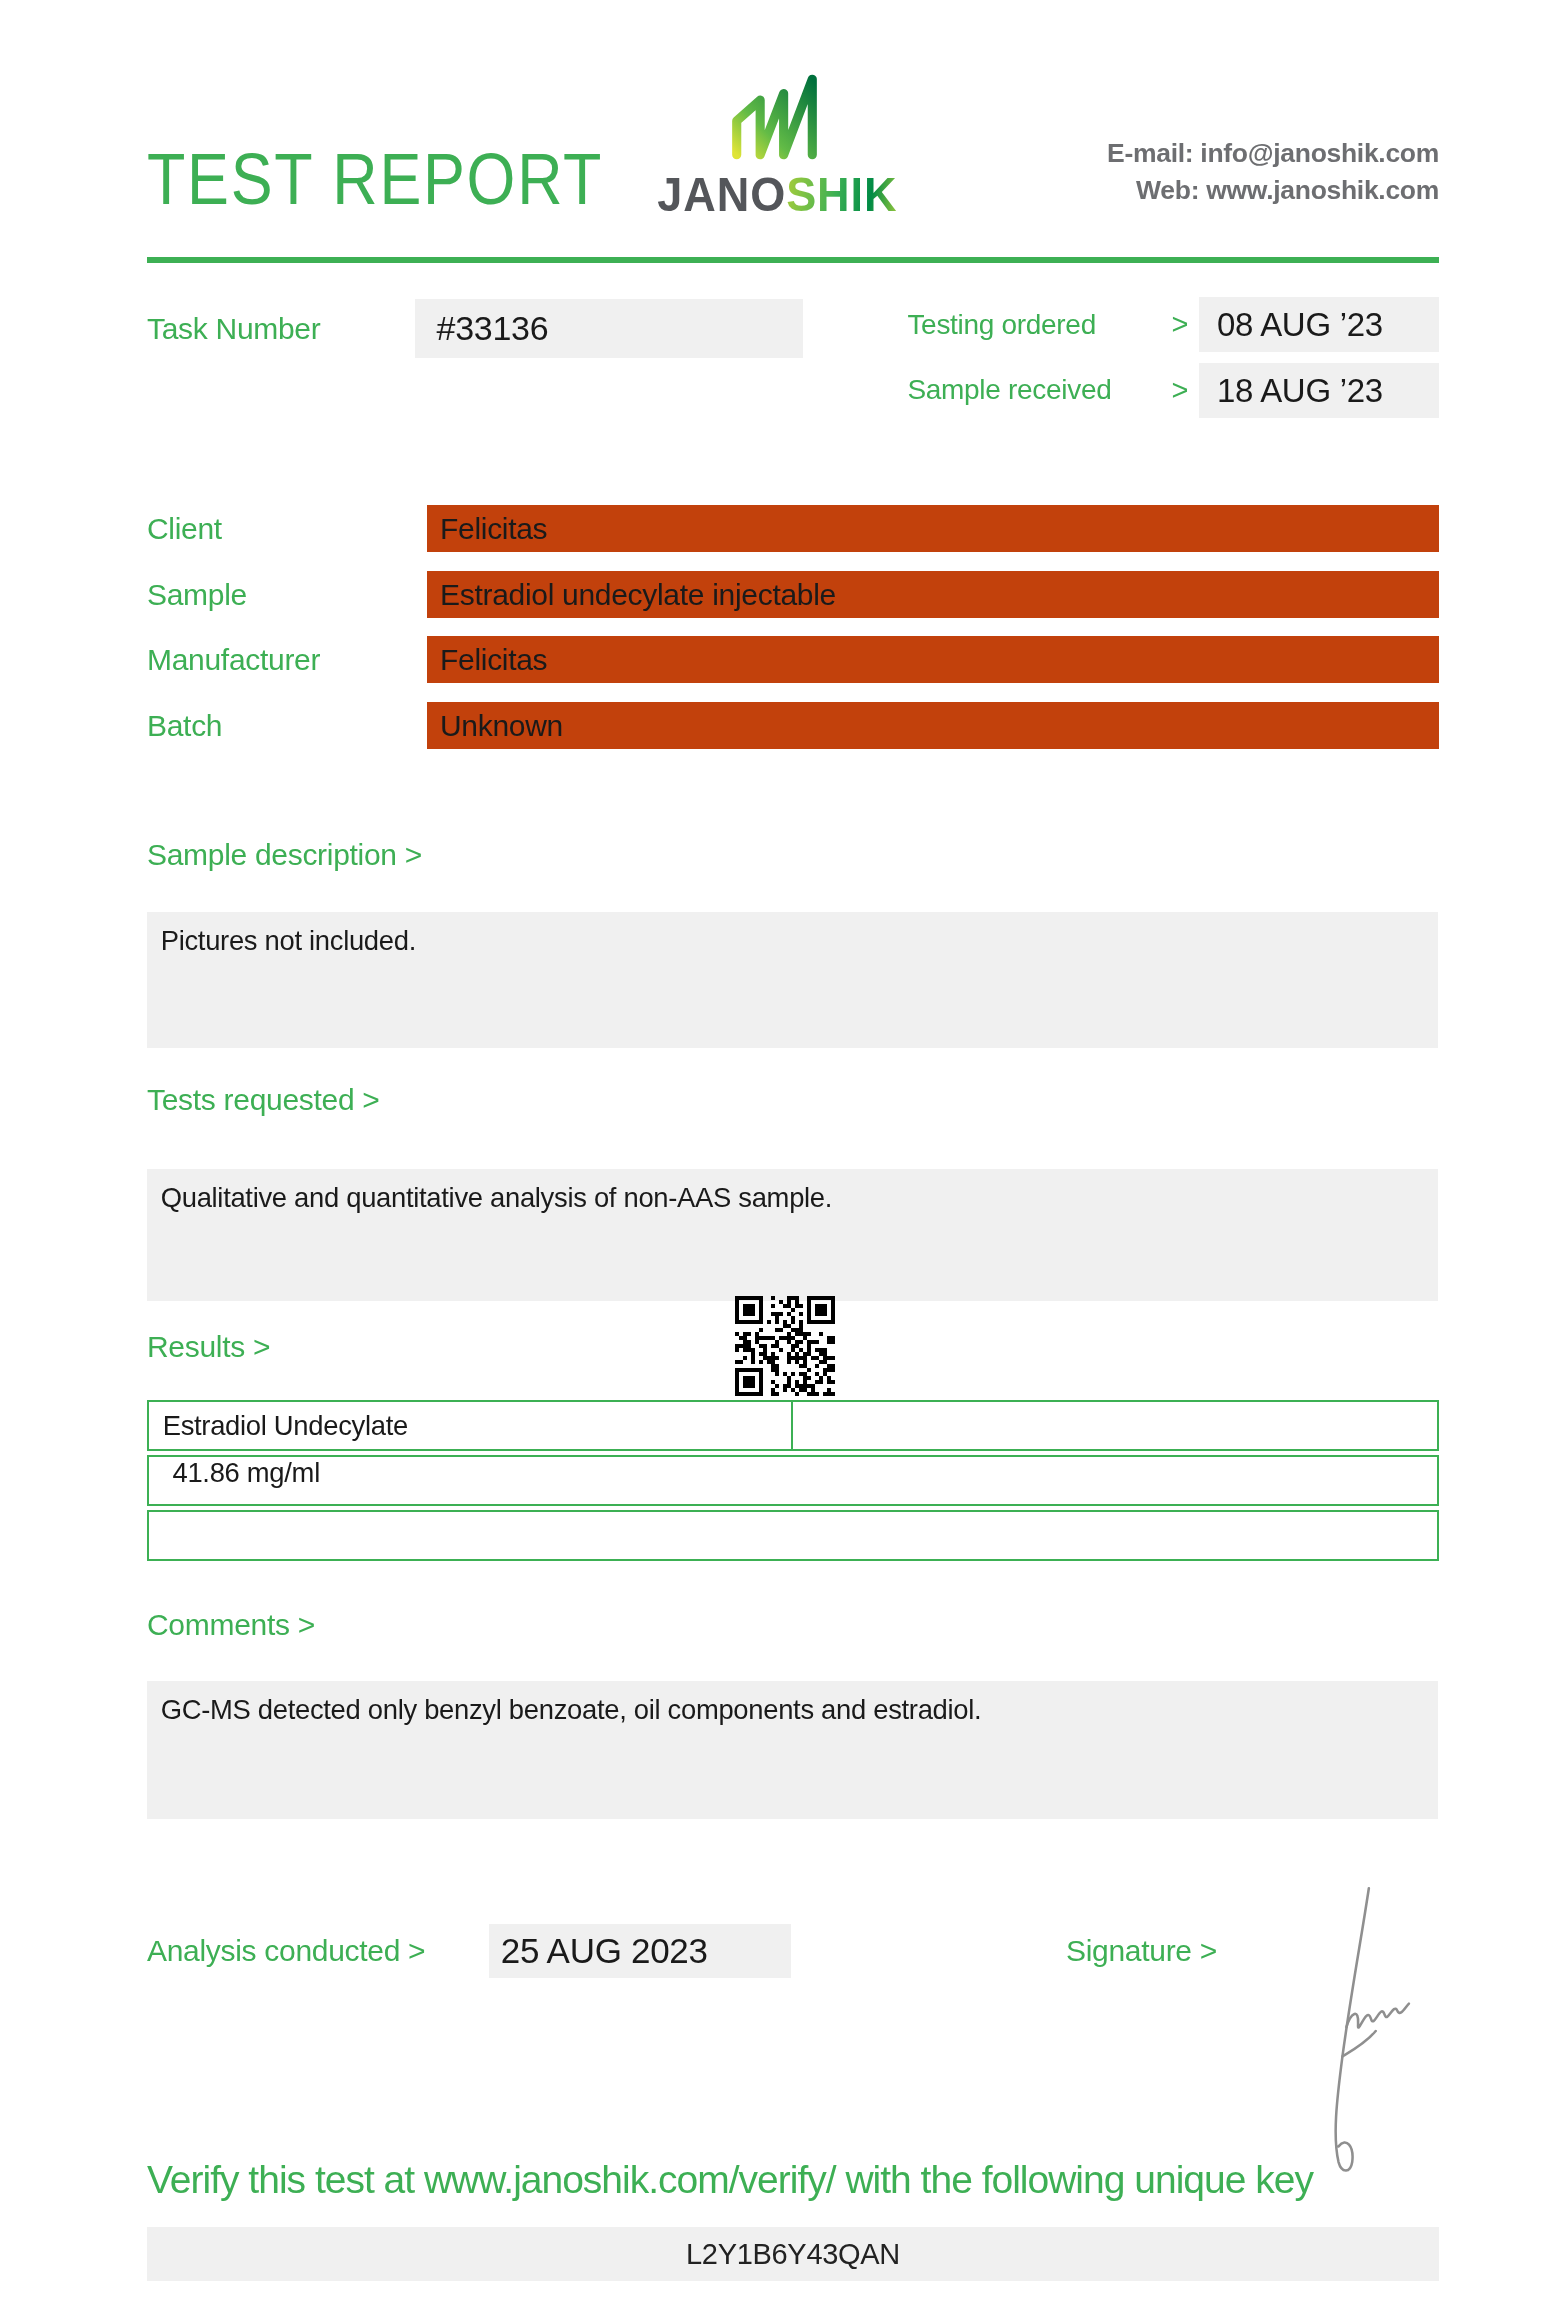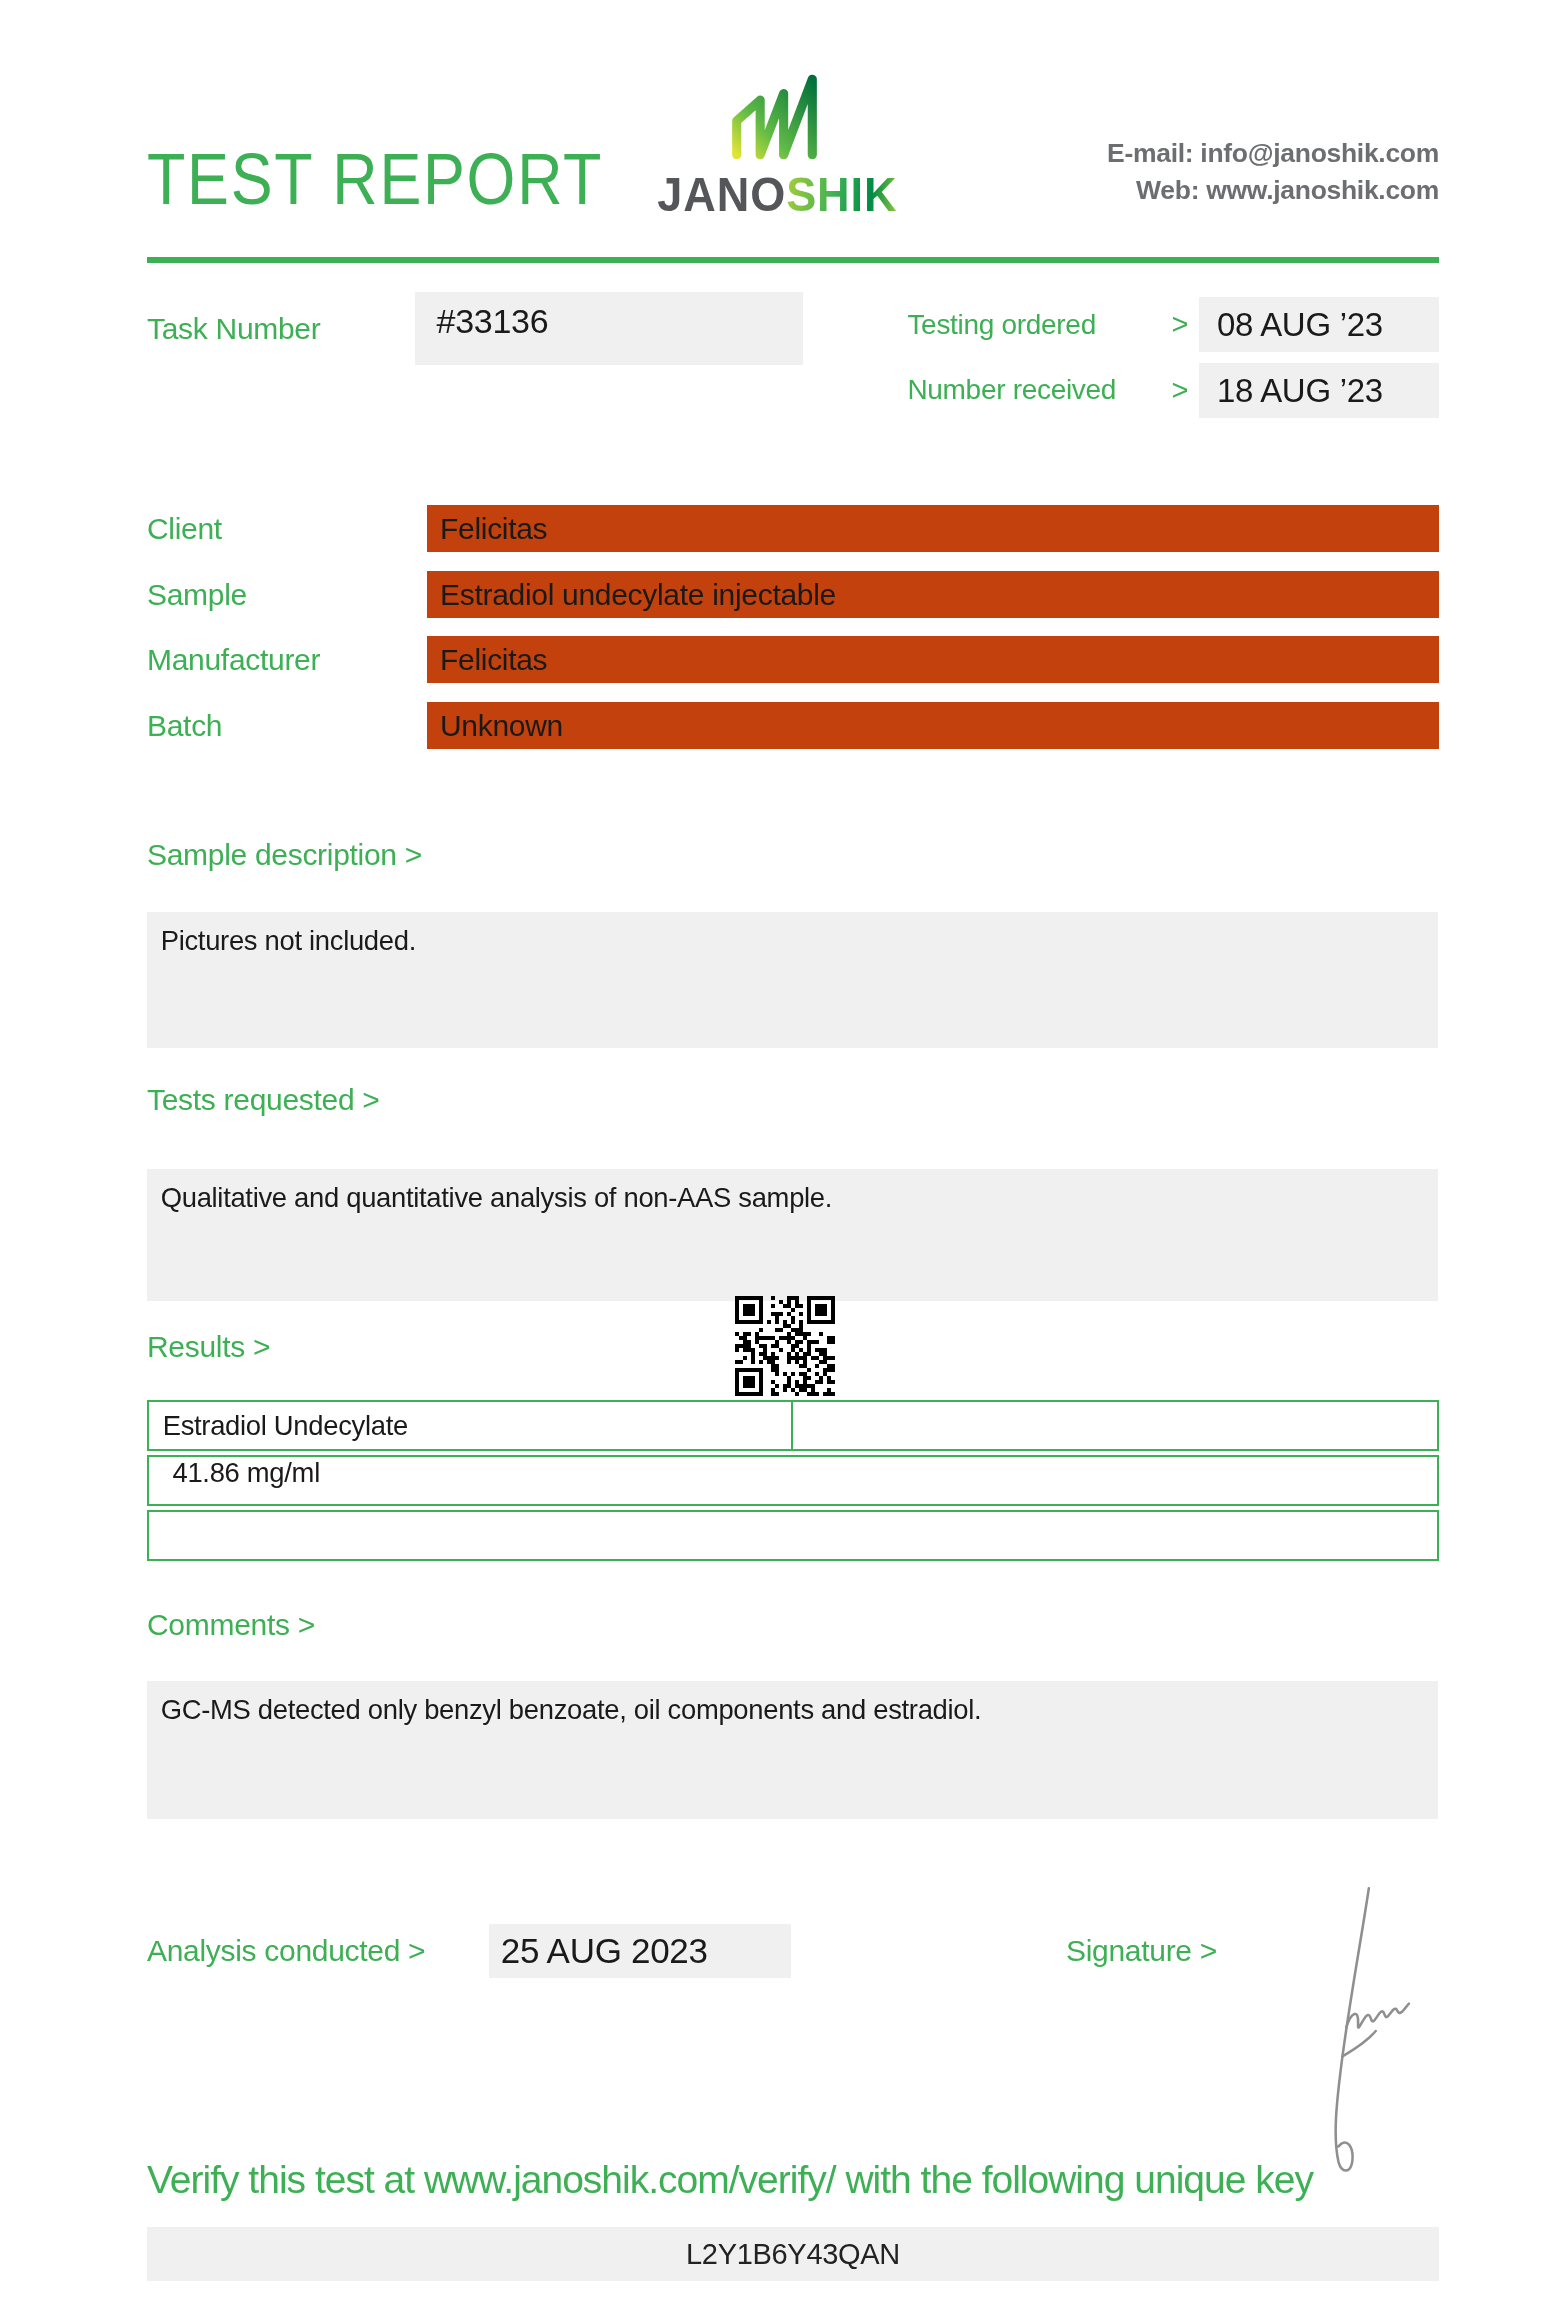--- a/index.html
+++ b/index.html
@@ -24,21 +24,21 @@
     -webkit-background-clip:text;background-clip:text;color:transparent;
   }
   .contact{
     position:absolute;right:129px;top:135px;text-align:right;
     font-size:26.5px;line-height:37px;color:#6d6e71;white-space:nowrap;font-weight:bold;
   }
   .rule{position:absolute;left:147px;top:257px;width:1292px;height:5.9px;background:#3db054;}
   
   .task-row{position:absolute;left:147px;top:299px;height:59px;display:flex;align-items:center;}
   .task-label{width:268px;font-size:30px;color:#3daf54;}
-  .task-box{width:366px;height:73px;background:#f0f0f0;font-size:34px;line-height:59px;padding-left:21.6px;}
+  .task-box{width:366px;height:59px;background:#f0f0f0;font-size:34px;line-height:59px;padding-left:21.6px;}
   .dates{position:absolute;right:129px;top:297px;}
   .date-row{display:flex;align-items:center;height:55px;margin-bottom:10.8px;margin-left:13px;}
   .date-label{width:253px;font-size:28px;color:#3daf54;}
   .date-arrow{width:39px;text-align:center;font-size:29px;color:#3daf54;}
   .date-box{width:222px;height:55px;background:#f0f0f0;font-size:33px;line-height:55px;padding-left:17.6px;}
   
   .info{position:absolute;left:147px;top:505px;width:1292px;}
   .info-row{display:flex;height:47px;margin-bottom:18.6px;}
   .info-label{width:271px;font-size:30px;color:#3daf54;line-height:47px;}
   .info-box{flex:1;background:#c2410c;font-size:30px;line-height:47px;padding-left:13px;margin-left:9px;}
@@ -96,21 +96,21 @@
     <div class="task-box">#33136</div>
   </div>
 
   <div class="dates">
     <div class="date-row">
       <div class="date-label">Testing ordered</div>
       <div class="date-arrow">&gt;</div>
       <div class="date-box">08 AUG ’23</div>
     </div>
     <div class="date-row">
-      <div class="date-label">Number received</div>
+      <div class="date-label">Sample received</div>
       <div class="date-arrow">&gt;</div>
       <div class="date-box">18 AUG ’23</div>
     </div>
   </div>
 
   <div class="info">
     <div class="info-row">
       <div class="info-label">Client</div>
       <div class="info-box">Felicitas</div>
     </div>

